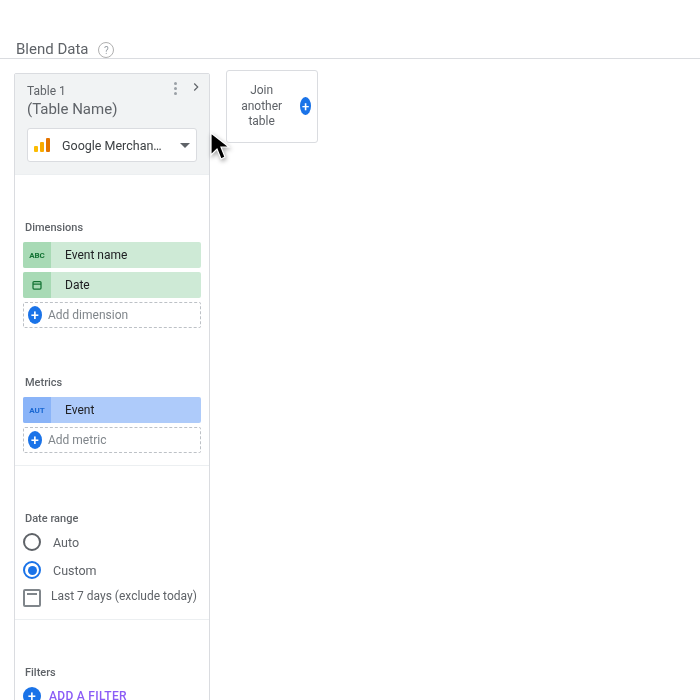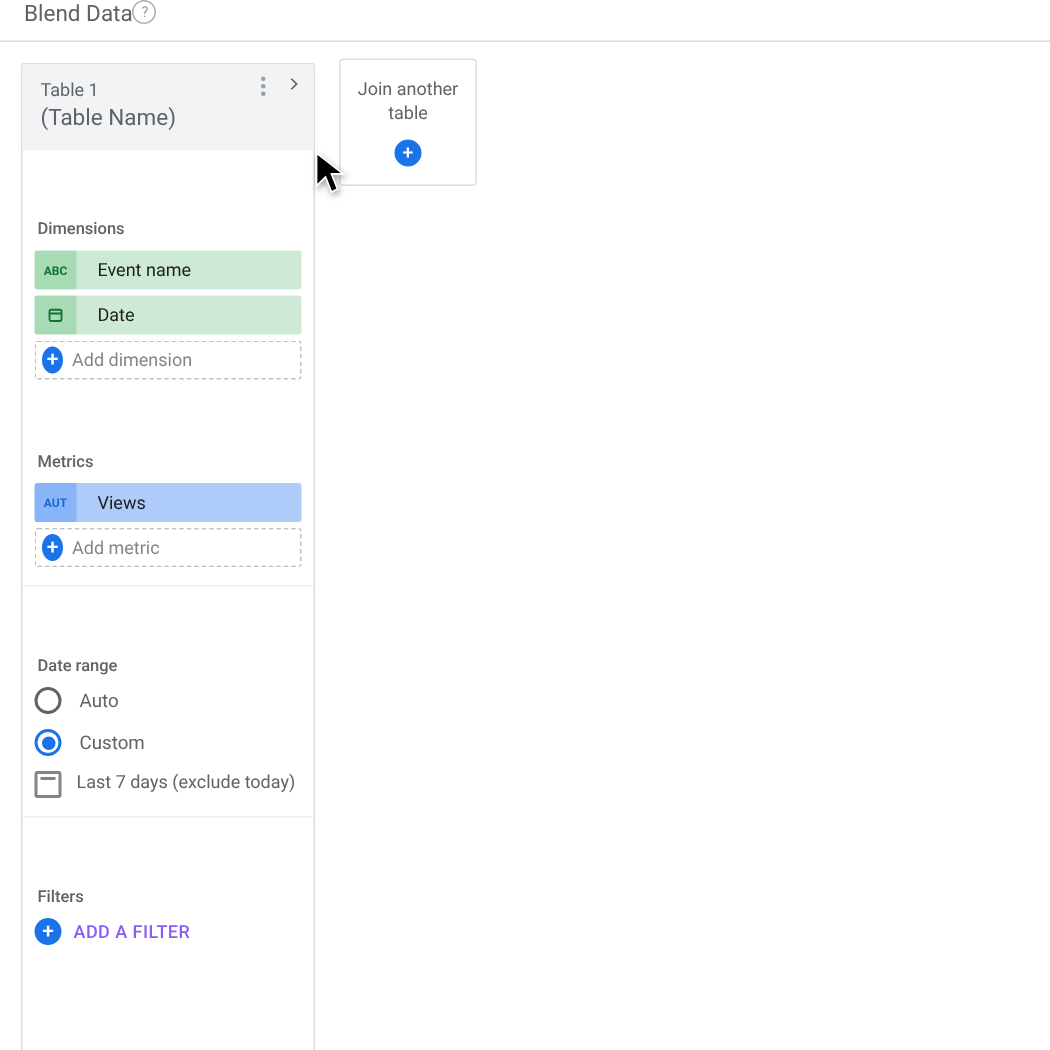--- a/index.html
+++ b/index.html
@@ -6,25 +6,26 @@
   body {
     margin: 0;
     font-family: Roboto, Arial, sans-serif;
     background: #fff;
     color: #3c4043;
     width: 700px;
     height: 700px;
     overflow: hidden;
   }
   .header {
-    height: 28px;
+    height: 59px;
     border-bottom: 1px solid #dadce0;
     display: flex;
-    align-items: flex-start;
+    align-items: flex-end;
     padding: 0 16px;
+    gap: 10px;
   }
   .header-title {
     font-size: 15px;
     color: #5f6368;
   }
   .help-icon {
     width: 16px; height: 16px;
     border-radius: 50%;
     border: 1px solid #b0b0b0;
     color: #9aa0a6;
@@ -190,21 +191,21 @@
   .filter-btn .plus-circle{margin:0;}
   .filter-label { color:#8b5cf6; font-size:12px; font-weight:500; letter-spacing:0.3px;}
   .table-spacer { height:120px; }
   .join-card {
     width:92px;
     border:1px solid #dadce0;
     border-radius:3px;
     background:#fff;
     padding:12px 6px;
     text-align:center;
-    display:flex; flex-direction:column; align-items:center; gap:10px;
+    display:flex; flex-direction:row; align-items:center; gap:10px;
     margin-left:4px;
     margin-top:-3px;
   }
   .join-text { font-size:12px; color:#5f6368; line-height:1.3;}
   .join-plus {
     width:18px;height:18px;border-radius:50%;
     background:#1a73e8;color:#fff;
     display:flex;align-items:center;justify-content:center;
     font-size:13px;font-weight:500;
     cursor:pointer;
@@ -235,20 +236,29 @@
           <span></span>
           <span></span>
         </div>
       <div class="chevron-icon">
         <svg viewBox="0 0 24 24">
             <polyline points="9 6 15 12 9 18"></polyline>
           </svg>
       </div>
       <div class="table-num">Table 1</div>
       <div class="table-name">(Table Name)</div>
+      <div class="source-select">
+        <span class="ga-icon">
+            <span class="b1"></span>
+            <span class="b2"></span>
+            <span class="b3"></span>
+          </span>
+        <span class="source-text">Google Merchan…</span>
+        <span class="caret"></span>
+      </div>
     </div>
 
     <div class="section">
       <div class="section-label">Dimensions</div>
       <div class="chip dim">
         <span class="badge">ABC</span>
         <span class="label">Event name</span>
       </div>
       <div class="chip dim">
         <span class="badge">
@@ -264,21 +274,21 @@
             <span class="plus-circle">+</span>
           </span>
         <span>Add dimension</span>
       </div>
     </div>
 
     <div class="section" style="padding-top:0;border-top:none">
       <div class="section-label">Metrics</div>
       <div class="chip met">
         <span class="badge">AUT</span>
-        <span class="label">Views</span>
+        <span class="label">Event</span>
       </div>
       <div class="add-chip">
         <span class="plus-circle-inner">
             <span class="plus-circle">+</span>
           </span>
         <span>Add metric</span>
       </div>
     </div>
 
     <div class="section">

